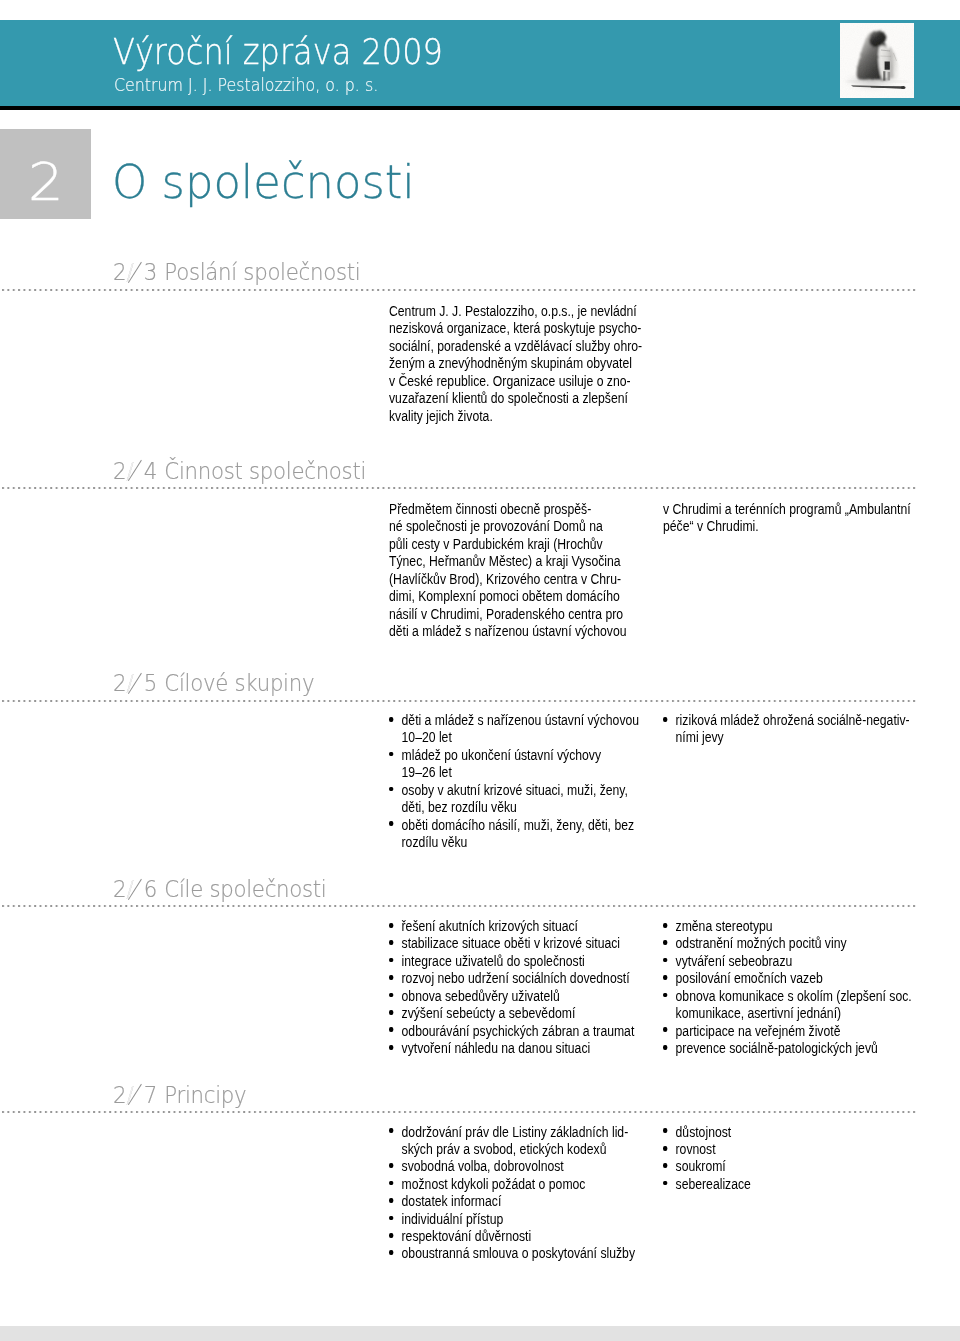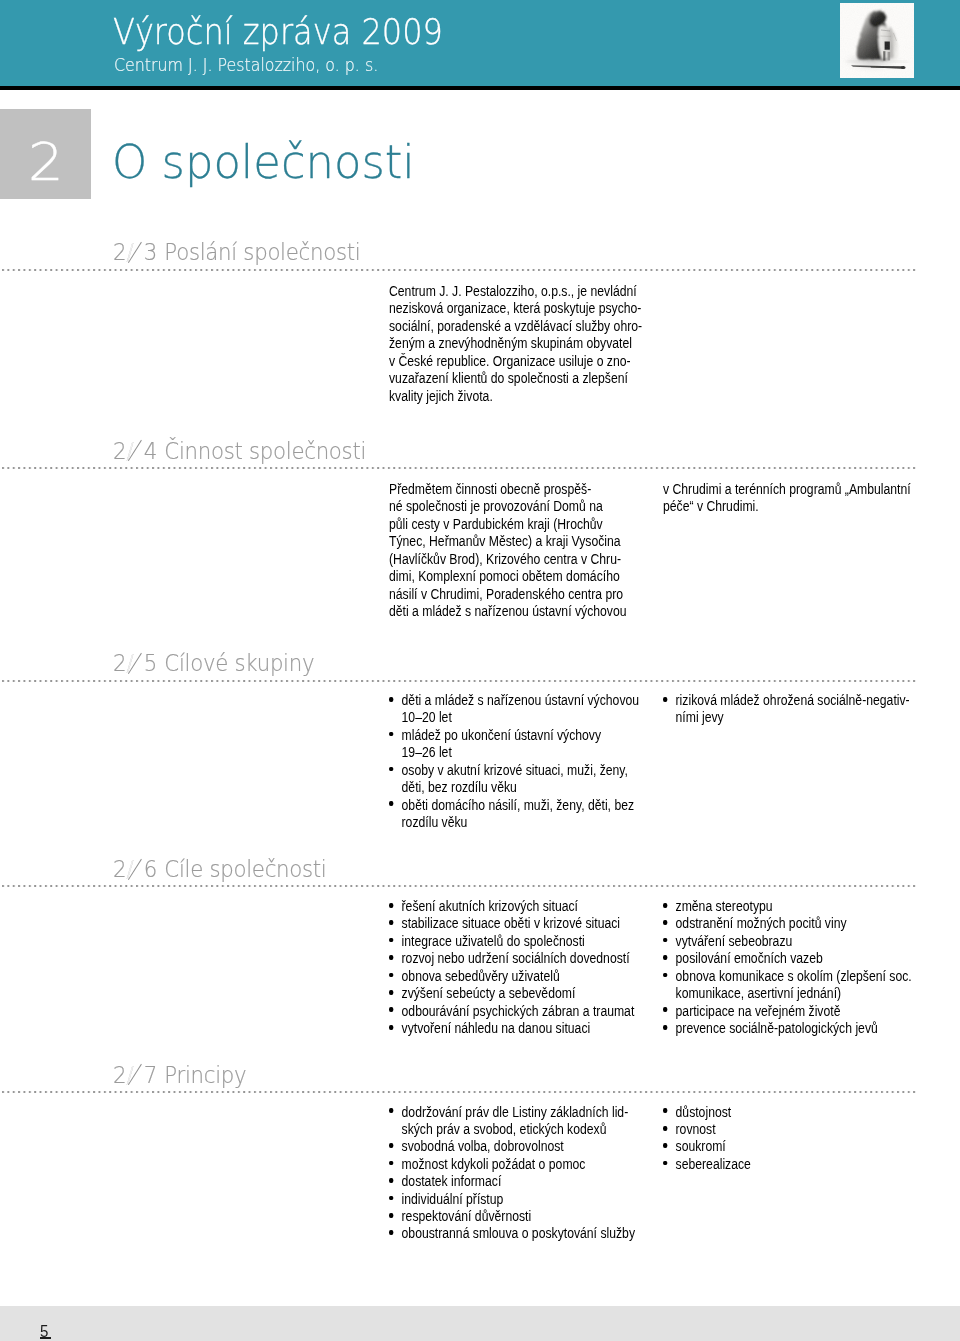--- a/index.html
+++ b/index.html
@@ -1,18 +1,18 @@
 <!DOCTYPE html>
 <html lang="cs"><head>
 <meta charset="utf-8">
 <title>Výroční zpráva 2009</title>
 <style>
   html,body{margin:0;padding:0;}
   body{width:960px;height:1341px;background:#ffffff;font-family:"Liberation Sans",sans-serif;overflow:hidden;position:relative;}
-  .page{position:absolute;inset:0;}
+  .page{position:absolute;inset:0;margin-top:20px;}
 
   
   .header{position:absolute;left:0;top:0;width:960px;height:86px;background:#3499ae;}
   .header-rule{position:absolute;left:0;top:85.6px;width:960px;height:4.2px;background:#000;}
   .doc-title{position:absolute;left:113px;top:11px;font-family:"DejaVu Sans",sans-serif;font-weight:200;
     font-size:36px;line-height:42px;color:#ffffff;-webkit-text-stroke:0.3px #ffffff;transform:scaleX(0.889);transform-origin:left top;white-space:nowrap;}
   .doc-sub{position:absolute;left:113.5px;top:55px;font-family:"DejaVu Sans",sans-serif;font-weight:200;
     font-size:17.6px;line-height:21px;color:#eef6f8;-webkit-text-stroke:0.22px #eef6f8;transform:scaleX(0.9);transform-origin:left top;white-space:nowrap;}
   .logo-box{position:absolute;left:840px;top:3px;width:74px;height:75px;background:#fdfcfb;overflow:hidden;}
   .logo-box svg{display:block;width:74px;height:75px;}

